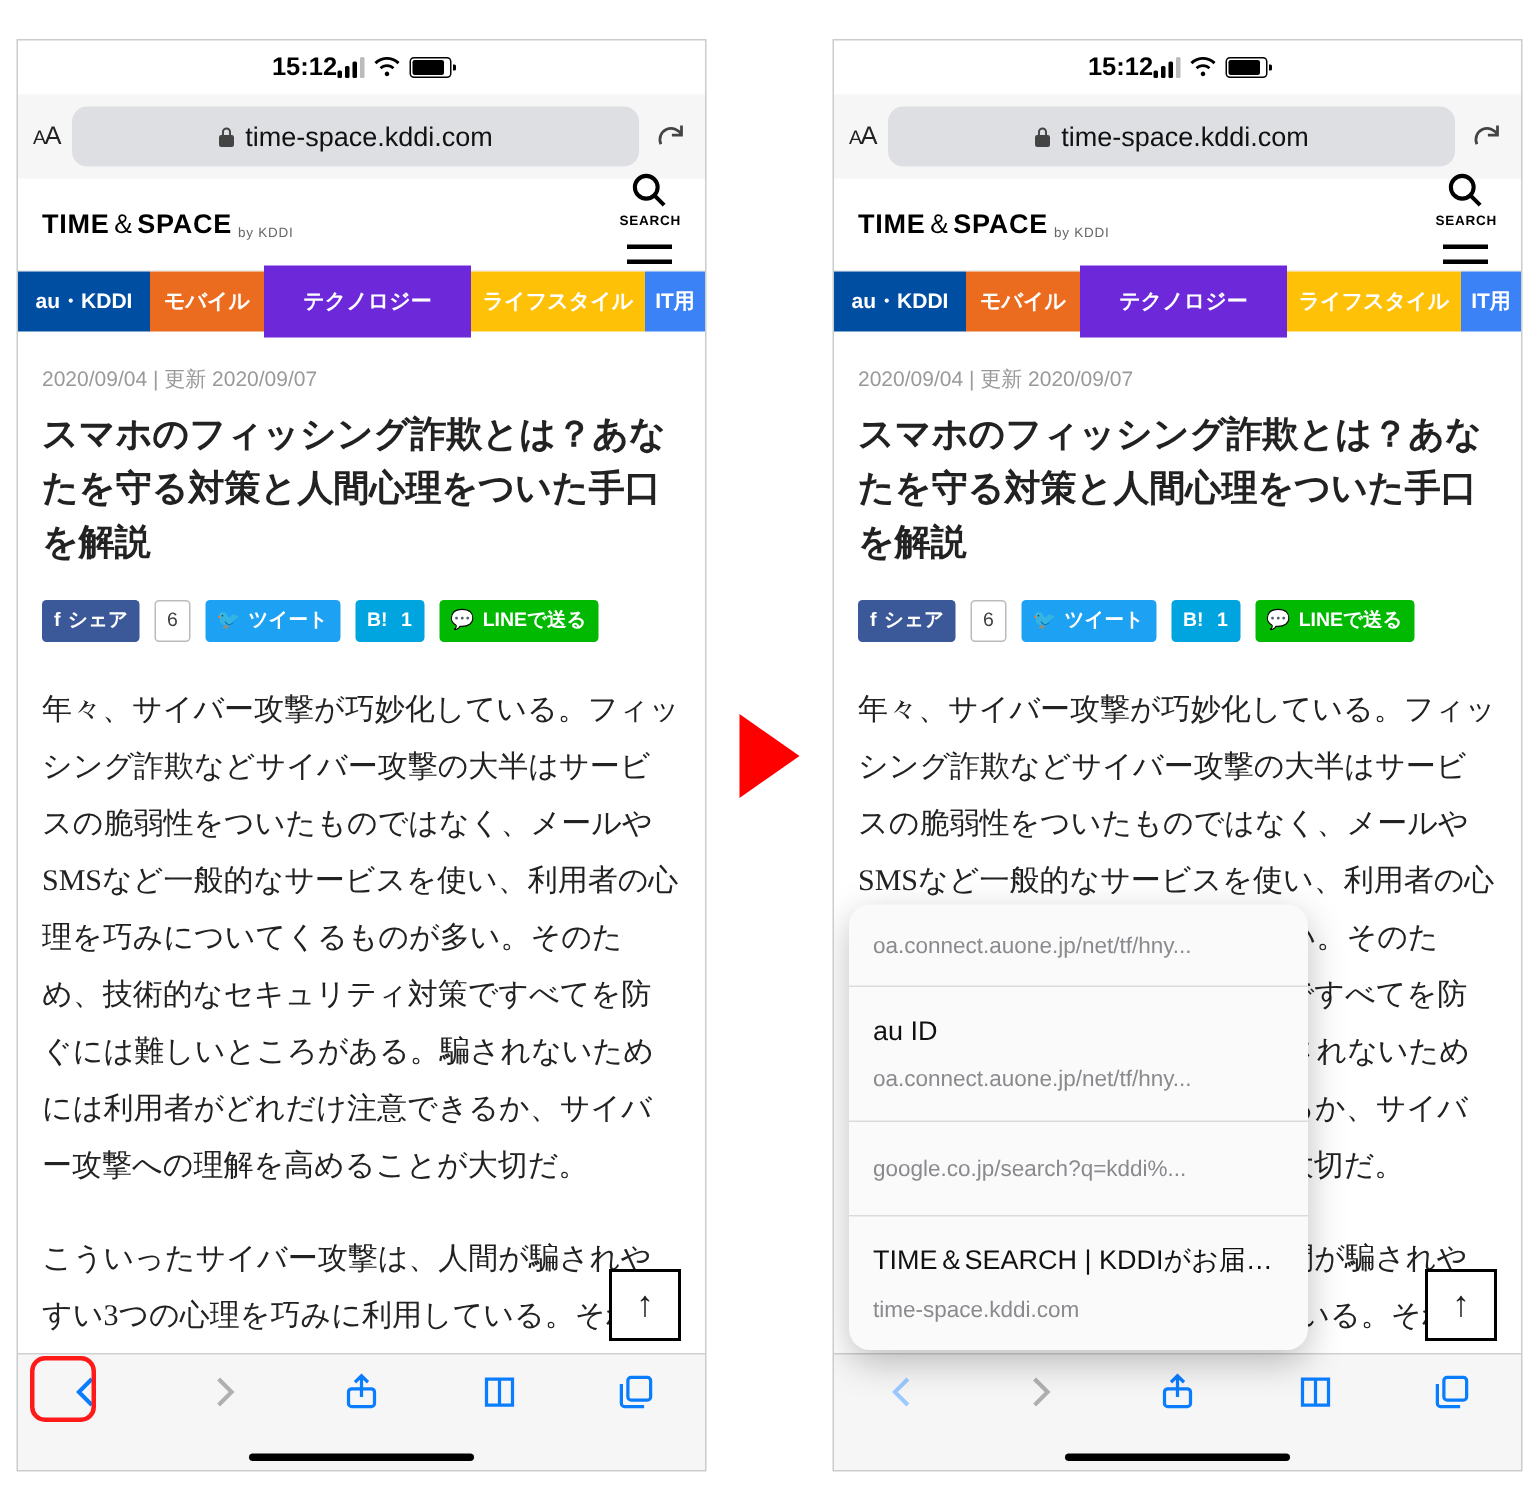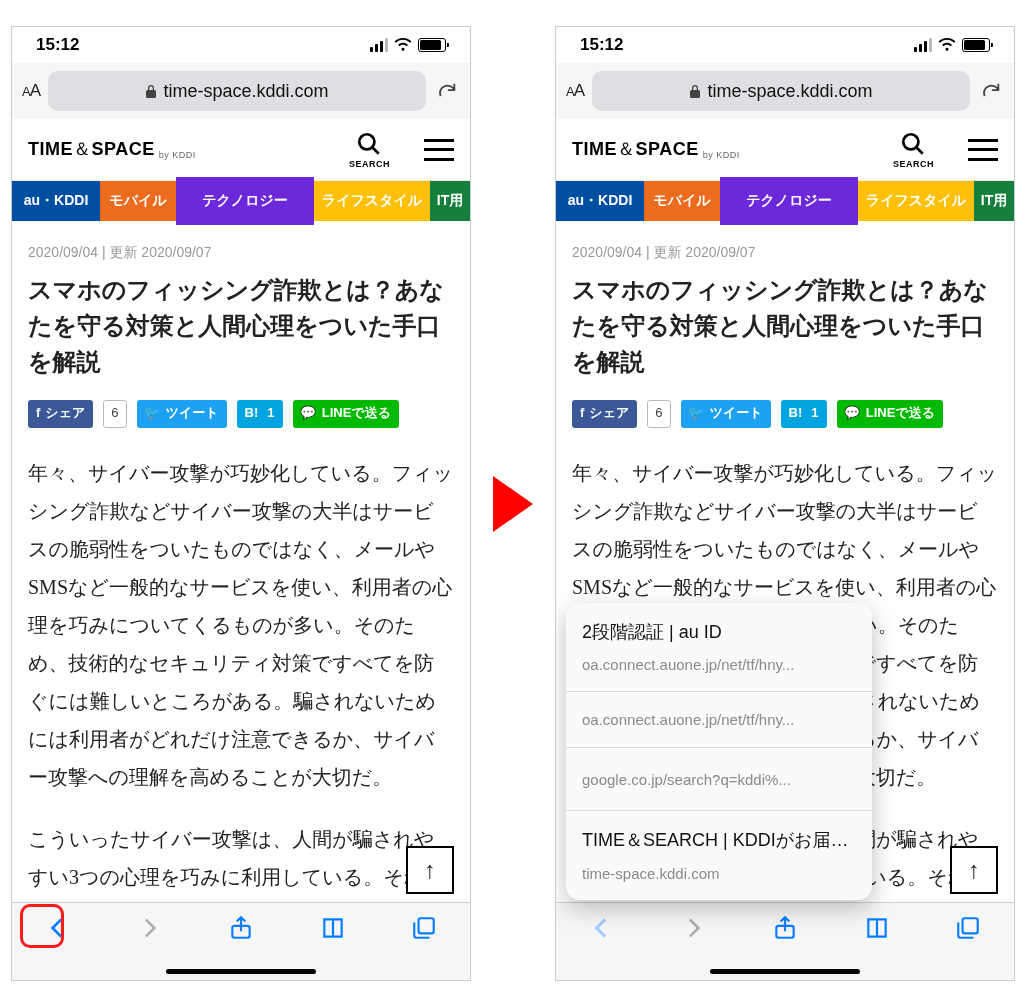--- a/index.html
+++ b/index.html
@@ -21,21 +21,21 @@
     background: #fff;
     display: flex;
     flex-direction: column;
     overflow: hidden;
   }
   
   .status-bar {
     height: 36px;
     display: flex;
     align-items: center;
-    justify-content: space-between;
+    justify-content: center;
     padding: 0 24px;
     font-weight: 600;
     font-size: 17px;
   }
   .status-icons { display: flex; align-items: center; gap: 6px; }
   .sig-bars { display: flex; align-items: flex-end; gap: 2px; }
   .sig-bars span { width: 3px; background: #000; border-radius: 1px; }
   .sig-bars span:nth-child(1){height:5px}
   .sig-bars span:nth-child(2){height:8px}
   .sig-bars span:nth-child(3){height:11px}
@@ -50,34 +50,34 @@
   .aa .small-a{font-size:13px;}
   .addr-pill{flex:1;height:40px;background:#dddfe2;border-radius:10px;display:flex;align-items:center;justify-content:center;gap:6px;font-size:18px;color:#111;}
   .lock-svg{width:12px;height:14px;}
   .reload{width:26px;display:flex;justify-content:center;}
   .reload svg{width:22px;height:22px;}
   
   .site-header{height:62px;display:flex;align-items:center;justify-content:space-between;padding:0 16px;border-bottom:1px solid #eee;}
   .logo{font-weight:700;font-size:18px;letter-spacing:0.5px;}
   .logo em{font-style:normal;font-weight:400;}
   .logo sub{font-size:9px;font-weight:400;color:#666;position:relative;top:-2px;padding-left:4px;}
-  .site-header-right{display:flex;align-items:center;gap:34px;}
+  .site-header-right{display:flex;align-items:center;gap:11px;flex-direction:column;}
   .search-wrap{display:flex;flex-direction:column;align-items:center;gap:2px;}
   .search-wrap svg{width:26px;height:26px;}
   .search-lbl{font-size:9px;font-weight:700;letter-spacing:0.5px;}
   .hamburger{width:30px;height:22px;display:flex;flex-direction:column;justify-content:space-between;}
   .hamburger span{height:3px;background:#000;}
   
   .nav-tabs{display:flex;height:40px;font-size:14px;font-weight:600;color:#fff;}
   .nav-tabs div{display:flex;align-items:center;justify-content:center;white-space:nowrap;}
   .t-au{background:#004ea2;width:88px;}
   .t-mob{background:#ec6c1f;width:76px;}
   .t-tech{background:#6d28d9;flex:1;font-weight:700;position:relative;height:48px;margin-top:-4px;}
   .t-life{background:#ffc107;color:#fff;width:116px;}
-  .t-it{background:#15803d;width:40px;}
+  .t-it{background:#3b82f6;width:40px;}
   
   .content{flex:1;overflow:hidden;padding:18px 16px 0;font-size:20px;line-height:1.9;color:#222;position:relative;}
   .date{font-size:14px;color:#999;margin-bottom:6px;}
   .title{font-size:24px;font-weight:700;line-height:1.5;margin-bottom:20px;}
   .share-row{display:flex;gap:10px;align-items:center;margin-bottom:26px;}
   .share-btn{height:28px;border-radius:3px;display:flex;align-items:center;color:#fff;font-size:13px;font-weight:600;padding:0 8px;gap:5px;}
   .fb{background:#3b5998;}
   .fb-count{height:28px;border:1px solid #bbb;border-radius:3px;display:flex;align-items:center;padding:0 7px;font-size:13px;color:#444;}
   .tw{background:#1da1f2;}
   .hb{background:#00a4de;font-weight:800;}
@@ -301,24 +301,24 @@
     <div class="body-text">
       <p>年々、サイバー攻撃が巧妙化している。フィッシング詐欺などサイバー攻撃の大半はサービスの脆弱性をついたものではなく、メールやSMSなど一般的なサービスを使い、利用者の心理を巧みについてくるものが多い。そのため、技術的なセキュリティ対策ですべてを防ぐには難しいところがある。騙されないためには利用者がどれだけ注意できるか、サイバー攻撃への理解を高めることが大切だ。</p>
       <p>こういったサイバー攻撃は、人間が騙されやすい3つの心理を巧みに利用している。それが「信頼性が高い」「やましい気持ち」「不安</p>
     </div>
     <div class="up-box">
         <span>↑</span>
       </div>
 
     <div class="history">
       <div class="hist-item">
-        <div class="hist-title">2段階認証 | au ID</div>
         <div class="hist-url">oa.connect.auone.jp/net/tf/hny...</div>
       </div>
       <div class="hist-item">
+        <div class="hist-title">au ID</div>
         <div class="hist-url">oa.connect.auone.jp/net/tf/hny...</div>
       </div>
       <div class="hist-item single">
         <div class="hist-url">google.co.jp/search?q=kddi%...</div>
       </div>
       <div class="hist-item">
         <div class="hist-title">TIME＆SEARCH | KDDIがお届け…</div>
         <div class="hist-url">time-space.kddi.com</div>
       </div>
     </div>

